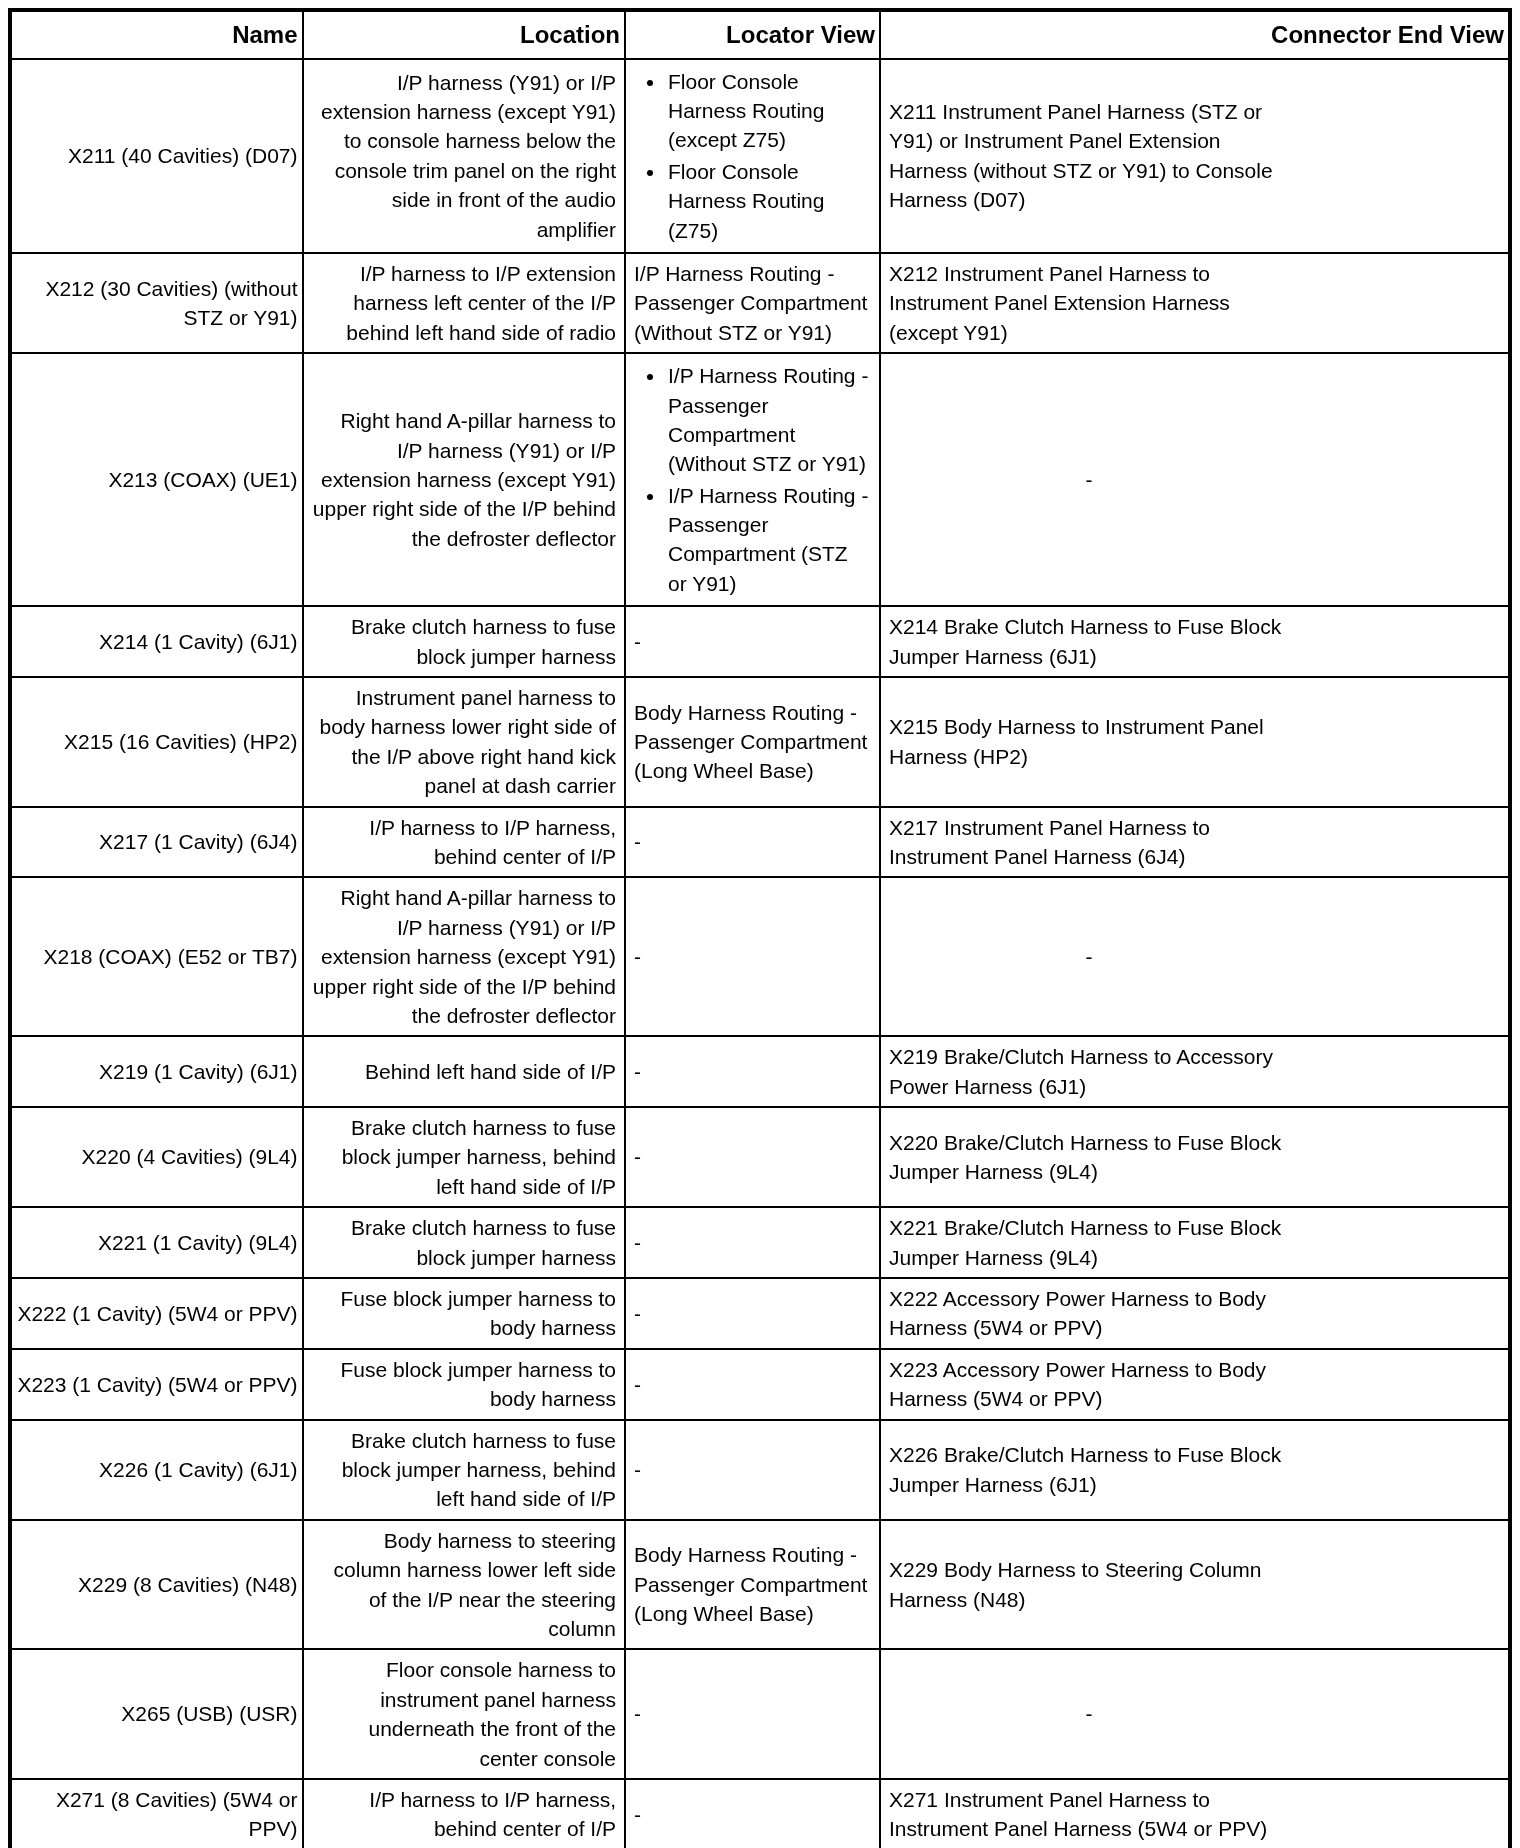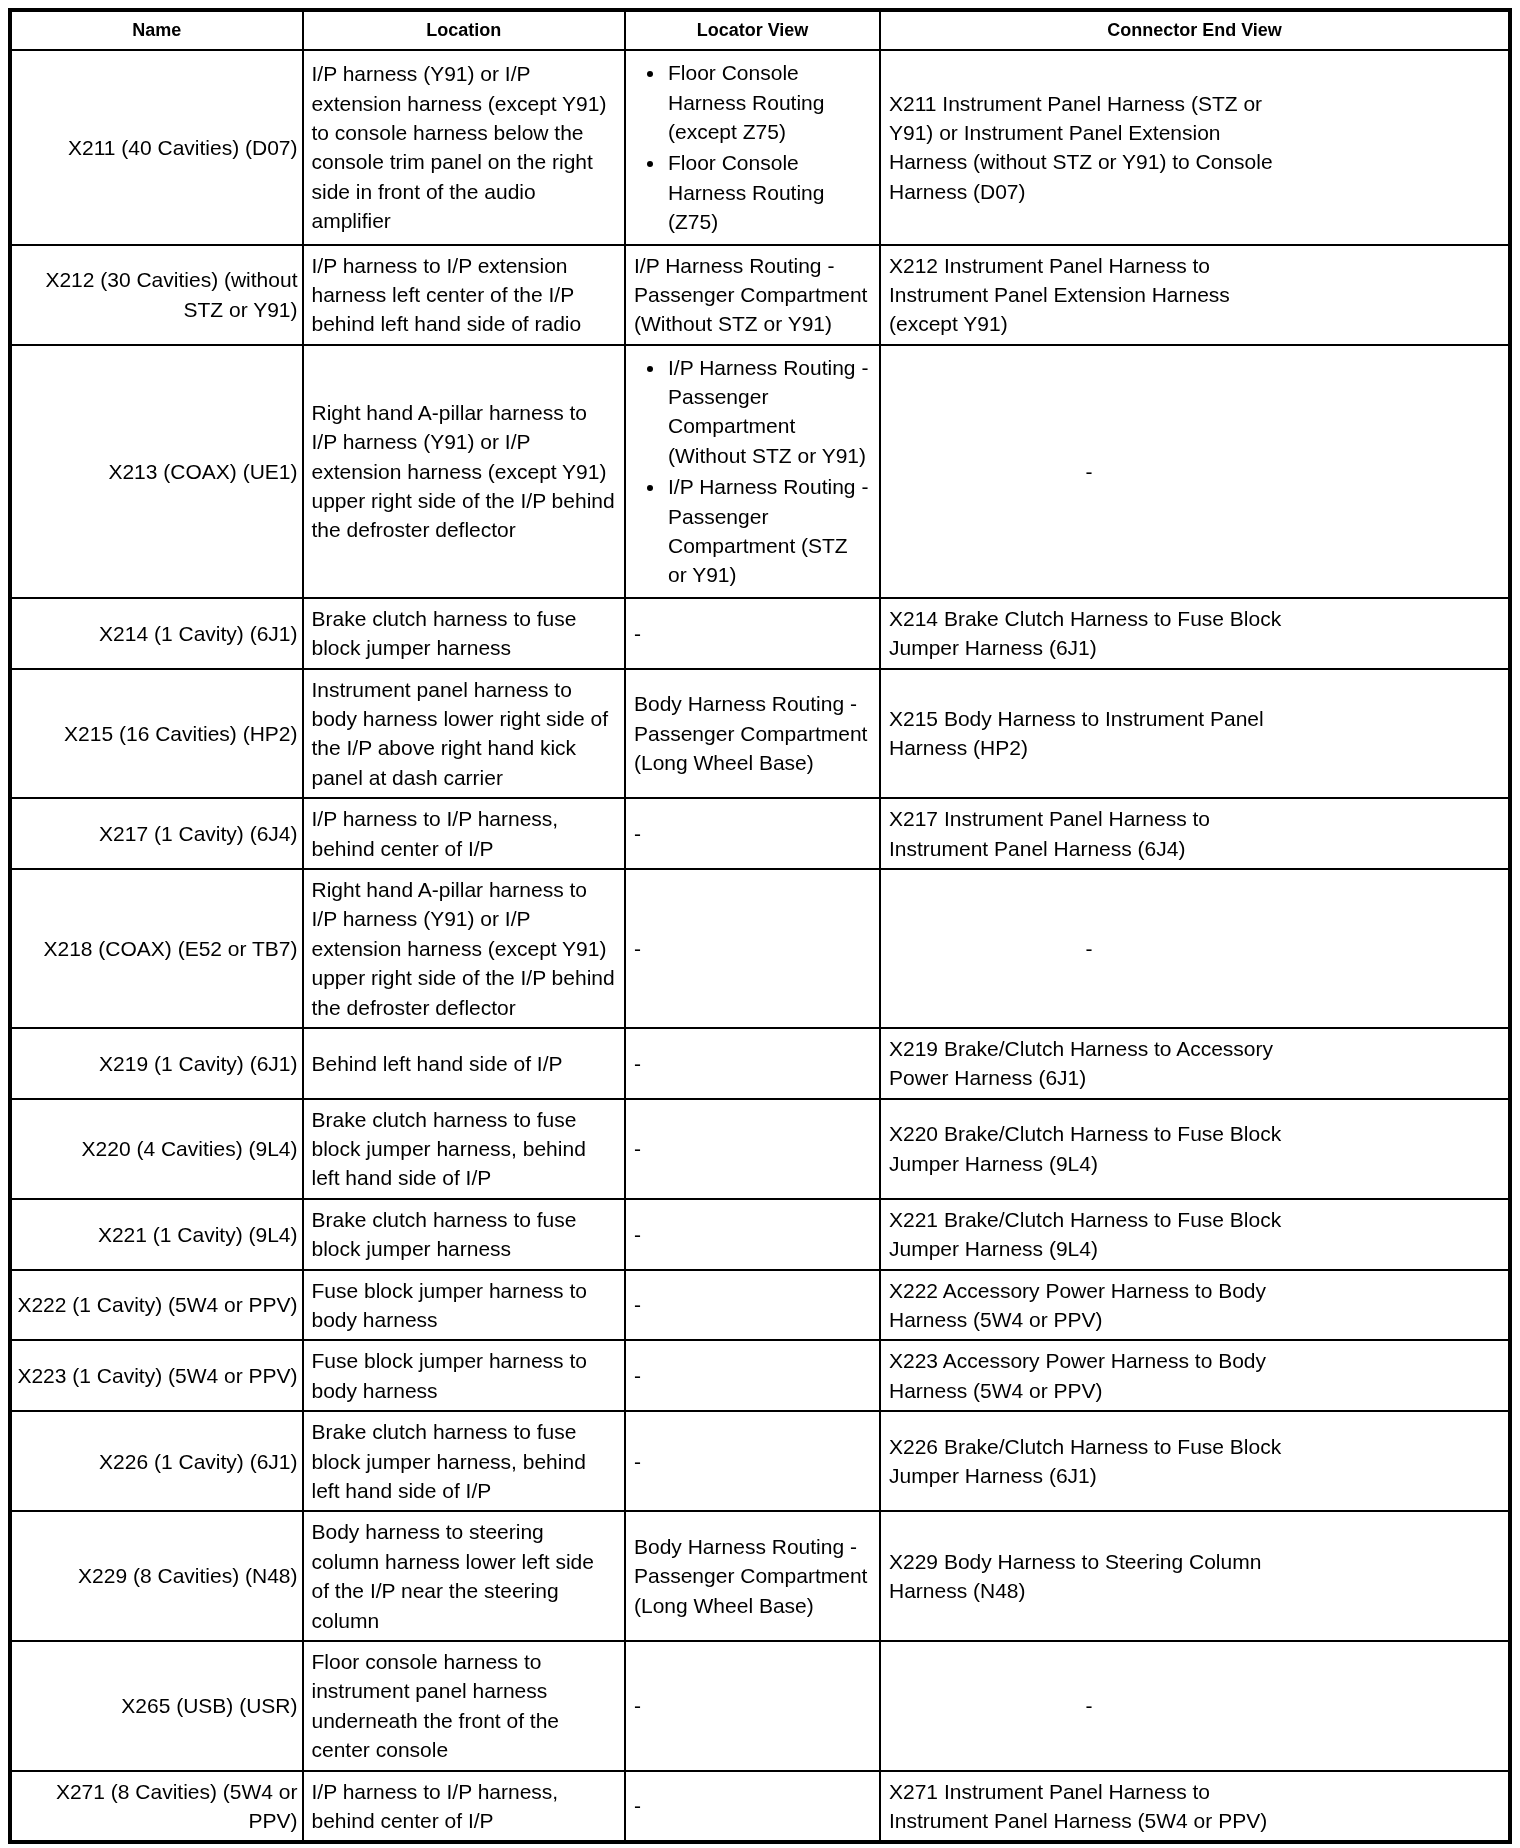--- a/index.html
+++ b/index.html
@@ -26,30 +26,30 @@
   th, td {
     border: 2px solid #000000;
     padding: 5px 8px;
     font-size: 21px;
     line-height: 1.4;
     vertical-align: middle;
     word-wrap: break-word;
   }
   th {
     font-weight: bold;
-    text-align: center;
-    font-size: 18px;
+    text-align: right;
+    font-size: 24px;
     padding: 6px 4px;
   }
   td.cell-name {
     text-align: right;
     padding: 5px 4px;
   }
   td.cell-location {
-    text-align: left;
+    text-align: right;
   }
   td.cell-locator {
     text-align: left;
   }
   td.cell-connector {
     text-align: left;
     margin-left: 36px;
   }
   td.cell-connector .conn-content {
     max-width: 400px;

